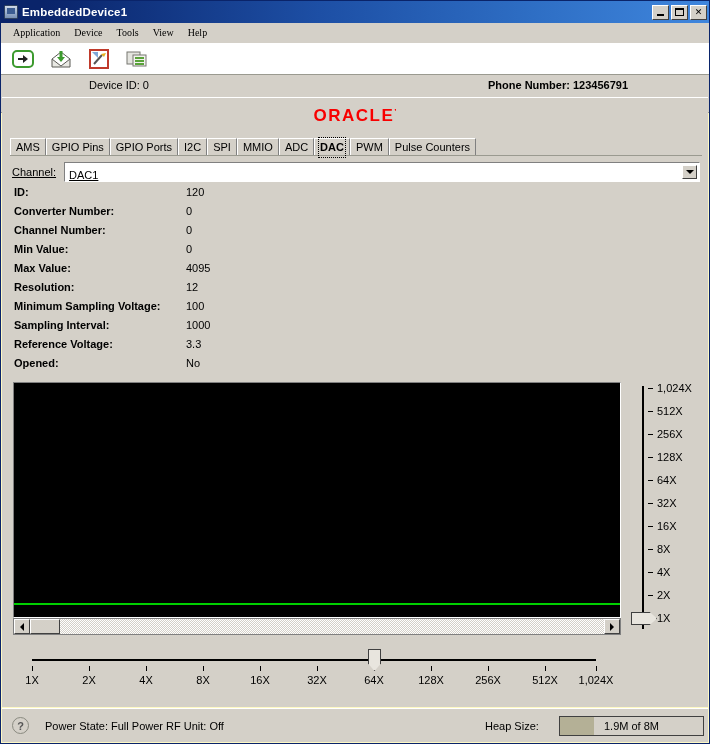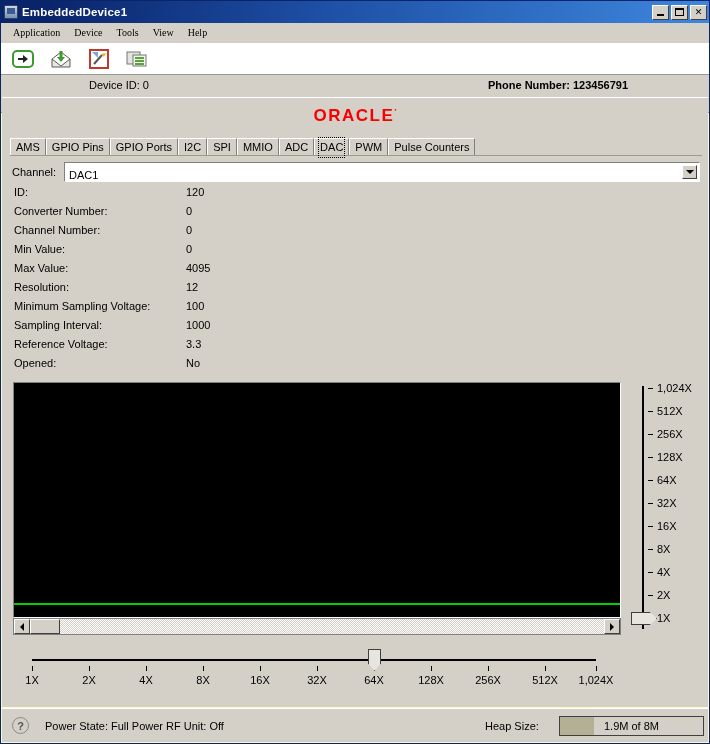--- a/index.html
+++ b/index.html
@@ -210,31 +210,33 @@
     border-right: 1px solid #808080;
     box-sizing: border-box;
     white-space: nowrap;
     cursor: default;
     position: relative;
   }
   .tab.selected .tab-label {
     outline: 1px dotted #000;
     outline-offset: 1px;
     display: inline-block;
+    font-weight: bold;
   }
 
   
   #channel-row {
     position: absolute;
     left: 10px;
     top: 56px;
     right: 8px;
     height: 36px;
     display: flex;
     align-items: center;
+    text-decoration: underline;
   }
   #channel-label {
     font-size: 11px;
     margin-right: 8px;
     white-space: nowrap;
   }
   #channel-combo {
     flex: 1;
     height: 20px;
     background: #ffffff;
@@ -282,21 +284,21 @@
     top: 84px;
     width: 330px;
   }
   .prop-row {
     height: 19px;
     display: flex;
     align-items: center;
   }
   .prop-key {
     width: 172px;
-    font-weight: normal;
+    font-weight: bold;
     font-size: 11px;
     white-space: nowrap;
   }
   .prop-val {
     font-size: 11px;
     white-space: nowrap;
   }
 
   
   #chart-panel {

